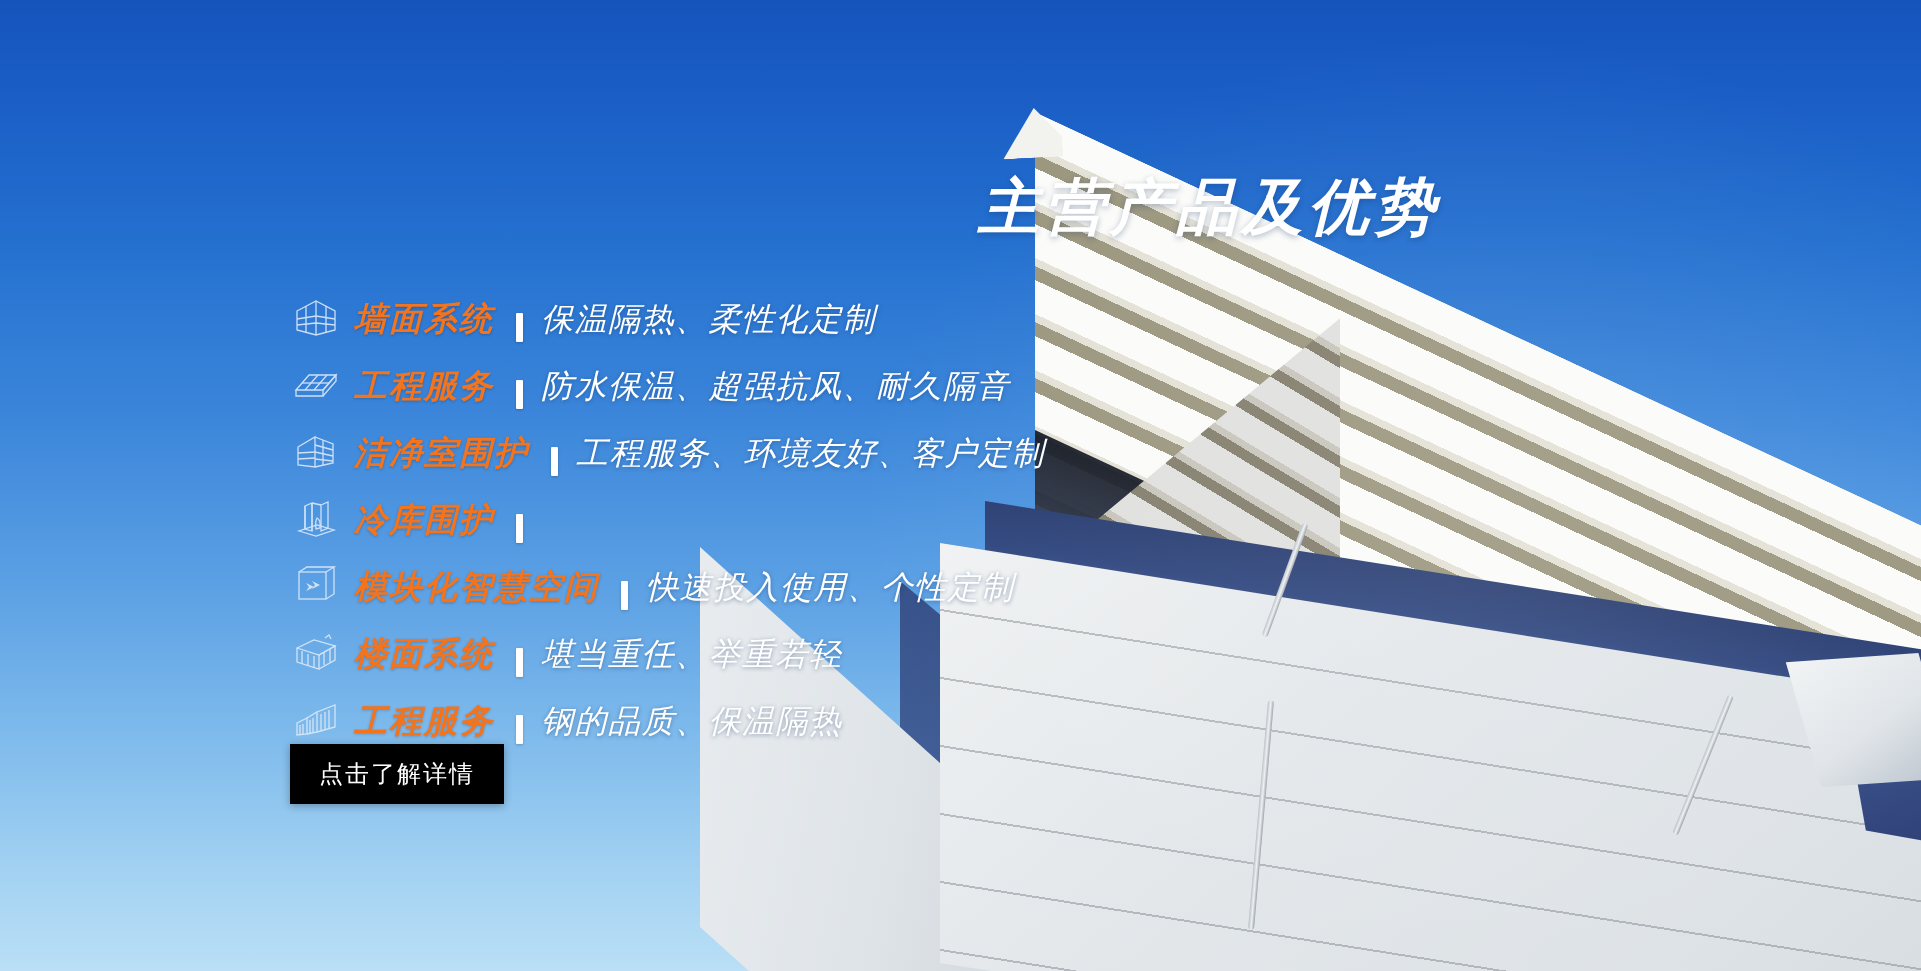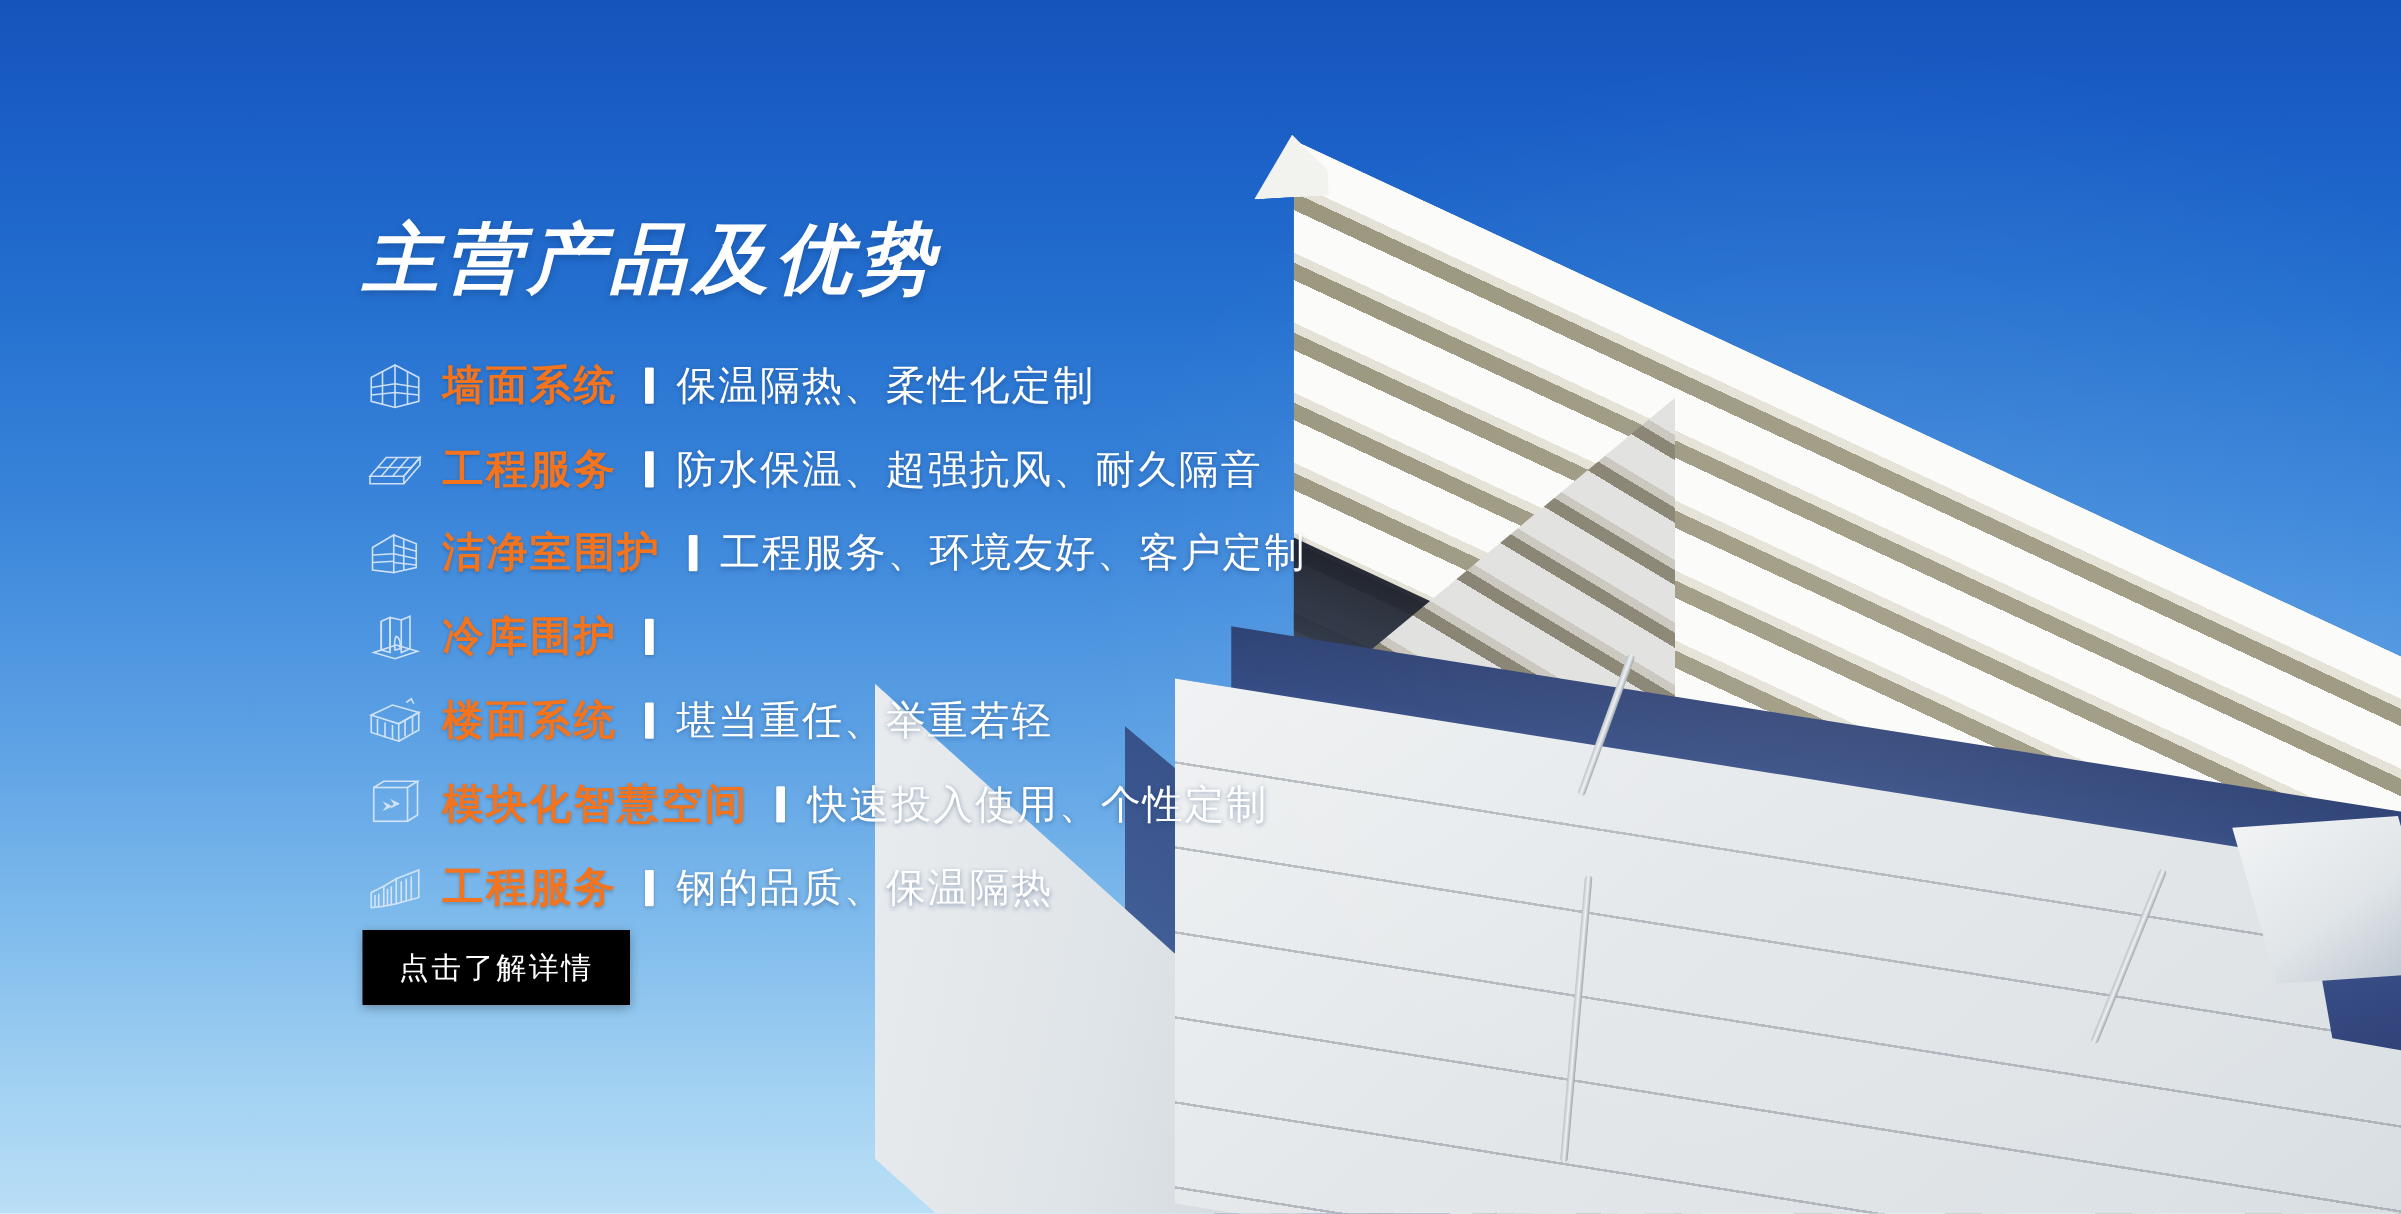--- a/index.html
+++ b/index.html
@@ -183,29 +183,31 @@
 
   #headline {
     font-size:61px;
     font-weight:bold;
     font-style:italic;
     color:#ffffff;
     letter-spacing:5px;
     line-height:1.05;
     text-shadow:0 2px 6px rgba(10,40,90,0.30);
     white-space:nowrap;
+    text-align:right;
   }
 
   #list { margin-top:36px; }
 
   .row {
     display:flex;
-    align-items:center;
+    align-items:flex-end;
     height:67px;
     white-space:nowrap;
+    font-style:italic;
   }
 
   .row-icon {
     width:52px;
     height:48px;
     flex:0 0 52px;
     margin-right:12px;
     display:flex;
     align-items:center;
     justify-content:center;
@@ -350,49 +352,49 @@
             <path d="M24 20 Q28 22 27 30 L23 31 Q22 23 24 20 Z"></path>
           </svg>
         </span>
         <span class="row-title">冷库围护</span>
         <span class="row-sep"></span>
       </div>
 
       <div class="row">
         <span class="row-icon">
           <svg width="46" height="42" viewBox="0 0 46 42" fill="none" stroke="#dbe8f7" stroke-width="1.3">
+            <rect x="6" y="7" width="27" height="27"></rect>
+            <path d="M6 7 L14 2 L41 2 L33 7"></path>
+            <path d="M41 2 L41 29 L33 34"></path>
+            <path d="M19 16 L27 20 L19 24 L22 20 Z" fill="#dbe8f7" stroke="none"></path>
+            <path d="M13 18 L21 22 L13 26 L16 22 Z" fill="#dbe8f7" stroke="none"></path>
+          </svg>
+        </span>
+        <span class="row-title">模块化智慧空间</span>
+        <span class="row-sep"></span>
+        <span class="row-desc">快速投入使用、个性定制</span>
+      </div>
+
+      <div class="row">
+        <span class="row-icon">
+          <svg width="46" height="42" viewBox="0 0 46 42" fill="none" stroke="#dbe8f7" stroke-width="1.3">
             <path d="M4 16 L21 8 L42 14 L26 23 Z"></path>
             <path d="M4 16 L4 30 L26 37 L26 23"></path>
             <path d="M26 23 L42 14 L42 28 L26 37"></path>
             <path d="M9 19 L9 32"></path>
               <path d="M15 22 L15 34"></path>
               <path d="M21 24 L21 36"></path>
             <path d="M31 20 L31 33"></path>
               <path d="M37 17 L37 30"></path>
             <path d="M32 6 L36 3 L38 7"></path>
           </svg>
         </span>
         <span class="row-title">楼面系统</span>
         <span class="row-sep"></span>
         <span class="row-desc">堪当重任、举重若轻</span>
-      </div>
-
-      <div class="row">
-        <span class="row-icon">
-          <svg width="46" height="42" viewBox="0 0 46 42" fill="none" stroke="#dbe8f7" stroke-width="1.3">
-            <rect x="6" y="7" width="27" height="27"></rect>
-            <path d="M6 7 L14 2 L41 2 L33 7"></path>
-            <path d="M41 2 L41 29 L33 34"></path>
-            <path d="M19 16 L27 20 L19 24 L22 20 Z" fill="#dbe8f7" stroke="none"></path>
-            <path d="M13 18 L21 22 L13 26 L16 22 Z" fill="#dbe8f7" stroke="none"></path>
-          </svg>
-        </span>
-        <span class="row-title">模块化智慧空间</span>
-        <span class="row-sep"></span>
-        <span class="row-desc">快速投入使用、个性定制</span>
       </div>
 
       <div class="row">
         <span class="row-icon">
           <svg width="46" height="42" viewBox="0 0 46 42" fill="none" stroke="#dbe8f7" stroke-width="1.3">
             <path d="M4 24 L14 19 L14 35 L4 36 Z"></path>
             <path d="M14 19 L24 13 L24 33 L14 35"></path>
             <path d="M24 13 L42 6 L42 28 L24 33"></path>
             <path d="M7 26 L7 35"></path>
               <path d="M10 25 L10 35"></path>

